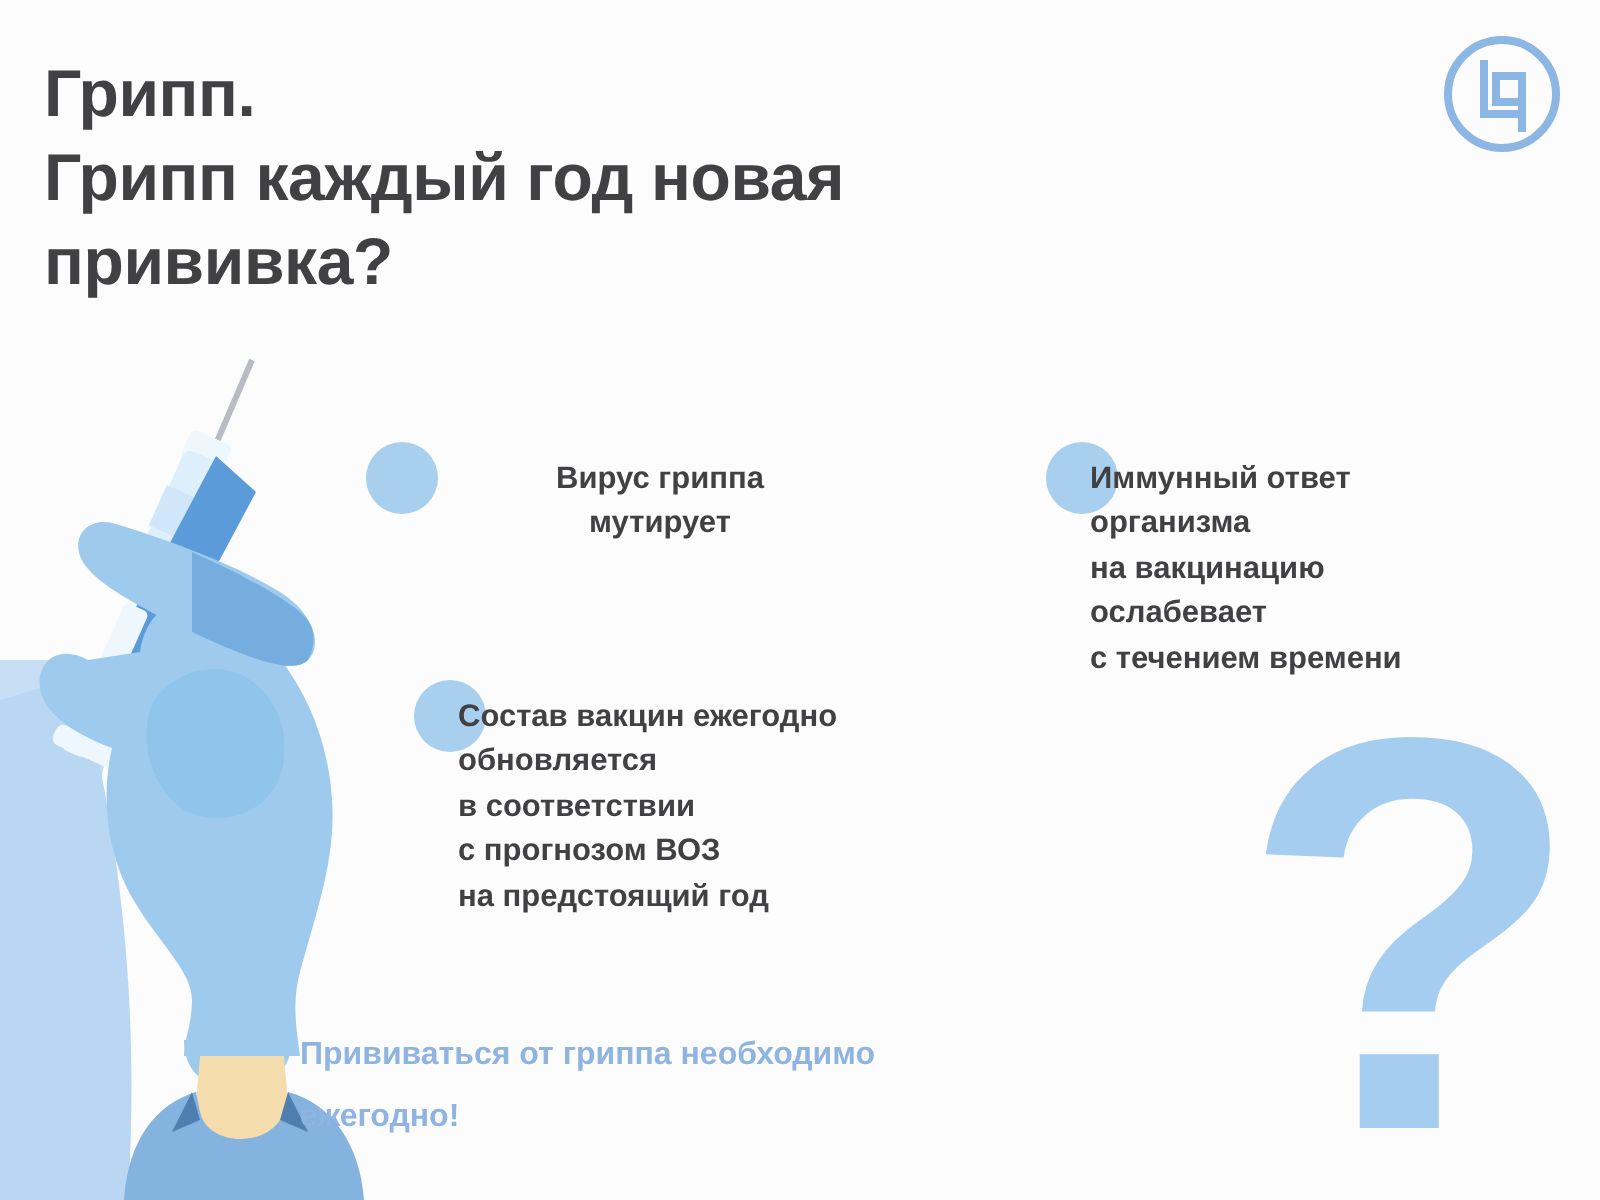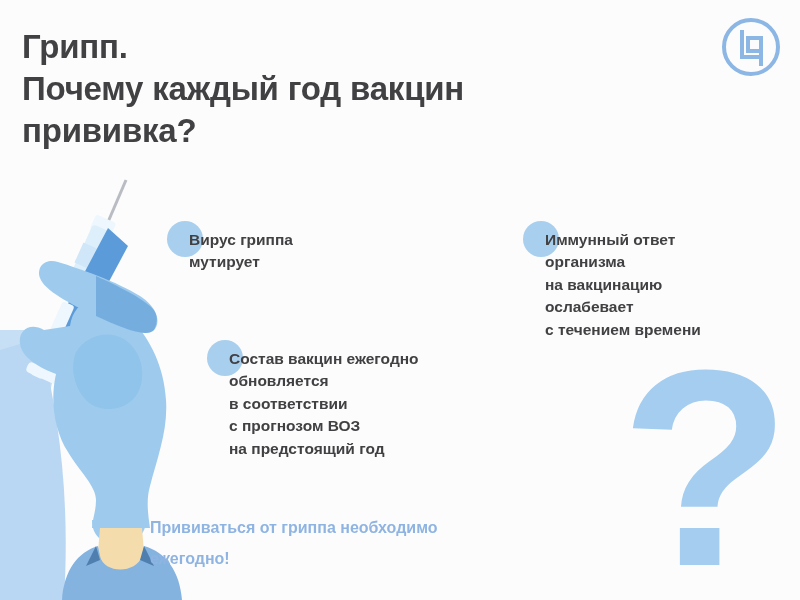--- a/index.html
+++ b/index.html
@@ -71,21 +71,21 @@
     position: relative;
     z-index: 1;
     margin: 0;
     color: #414042;
     font-size: 15.5px;
     font-weight: bold;
     line-height: 1.45;
     white-space: pre-line;
   }
 
-  #bullet-virus   { left: 189px; top: 229px; width: 250px; }
+  #bullet-virus   { left: 205px; top: 229px; width: 250px; text-align: center; }
   #bullet-vaccine { left: 200px; top: 348px; width: 270px; margin-left: 29px; }
   #bullet-immune  { left: 545px; top: 229px; width: 260px; }
 
   
   .qmark {
     position: absolute;
     left: 620px;
     top: 348px;
     width: 170px;
     height: 240px;
@@ -163,21 +163,21 @@
   </svg>
 
   <svg class="logo" viewBox="0 0 62 62" aria-hidden="true">
     <circle cx="31" cy="31" r="27" fill="none" stroke="#8cb6e4" stroke-width="4"></circle>
     <path d="M22,16 L22,41 L41,41" fill="none" stroke="#8cb6e4" stroke-width="4" stroke-linecap="square"></path>
     <path d="M28,22 L28,35 L41,35 L41,48" fill="none" stroke="#8cb6e4" stroke-width="4" stroke-linecap="square"></path>
     <path d="M28,22 L41,22 L41,35" fill="none" stroke="#8cb6e4" stroke-width="4" stroke-linecap="square"></path>
   </svg>
 
   <h1 class="title">Грипп.
-Почему каждый год вакцин
+Грипп каждый год новая
 прививка?</h1>
 
   <div class="bullet" id="bullet-virus">
     <span class="dot"></span>
     <p class="txt">Вирус гриппа
 мутирует</p>
   </div>
 
   <div class="bullet" id="bullet-vaccine">
     <span class="dot"></span>

